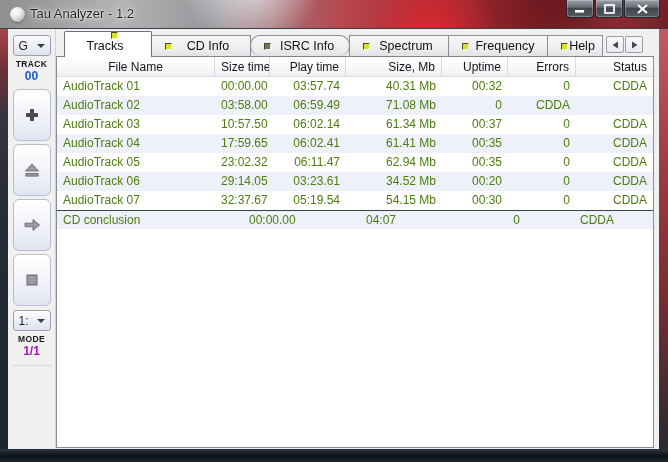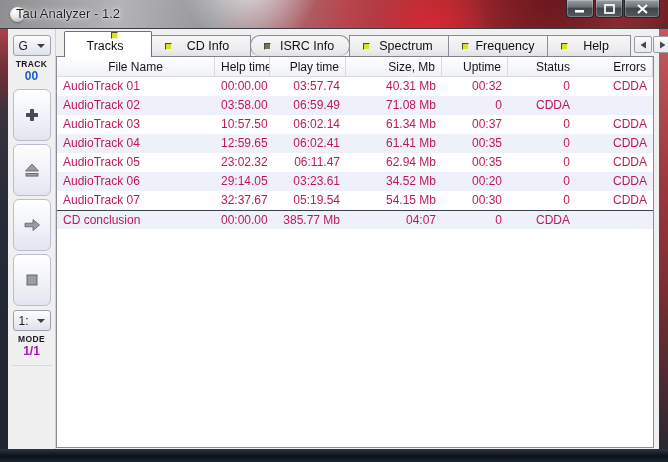--- a/index.html
+++ b/index.html
@@ -20,21 +20,21 @@
       radial-gradient(circle 100px at 250px -20px, rgba(235,235,238,.9), rgba(235,235,238,0) 70%),
       linear-gradient(100deg, #8e8e90 0%, #b4b4b6 18%, #96969a 32%, #b8444c 52%, #a52930 66%, #8c2228 80%, #973039 92%, #6f1f25 100%);
     border-bottom:1px solid #3a3f46;
   }
   .app-icon {
     position:absolute; left:10px; top:7px; width:15px; height:15px; border-radius:50%;
     background: radial-gradient(circle at 35% 30%, #ffffff 0%, #e9e9ea 40%, #b9babc 75%, #98999b 100%);
     box-shadow: 0 1px 2px rgba(0,0,0,.35);
   }
   .title-text {
-    position:absolute; left:16px; top:6px; font-size:13px; color:#1d1d1f;
+    position:absolute; left:30px; top:6px; font-size:13px; color:#1d1d1f;
     text-shadow: 0 0 6px rgba(255,255,255,.95), 0 0 2px rgba(255,255,255,.9), 0 0 1px rgba(255,255,255,.9);
     white-space:nowrap;
   }
   .win-controls { position:absolute; right:8px; top:0; display:flex; }
   .win-btn {
     height:18px; margin-left:1px; border:1px solid #23262b; border-top:none;
     border-radius:0 0 4px 4px;
     background: linear-gradient(180deg, #9ba0a6 0%, #6b7177 40%, #42474d 50%, #53595f 100%);
     box-shadow: inset 0 0 0 1px rgba(255,255,255,.25);
     display:flex; align-items:center; justify-content:center; cursor:pointer;
@@ -137,22 +137,22 @@
     border-bottom:1px solid #dcdde2;
   }
   .hcell {
     font-size:12px; color:#151519; padding:0 6px;
     text-align:right; border-right:1px solid #d9dade; overflow:hidden; white-space:nowrap; cursor:pointer;
   }
   .hcell.c0 { text-align:center; }
   .hcell.c6 { border-right:none; }
   .trow { height:19px; line-height:19px; cursor:default; }
   .trow.alt { background:#eef1f9; }
-  .trow.summary { border-top:1px solid #3c414c; background:#eef1f9; }
-  .tcell { font-size:12px; color:#be185d; padding:0 6px; text-align:right; overflow:hidden; white-space:nowrap; }
+  .trow.summary { border-top:1px solid #3c414c; background:#eef1f9;gap:28px; }
+  .tcell { font-size:12px; color:#4d7c0f; padding:0 6px; text-align:right; overflow:hidden; white-space:nowrap; }
   .tcell.c0 { text-align:left; }
 </style>
 </head>
 <body>
 
 <div class="window">
 
   <div class="titlebar">
     <span class="app-icon"></span>
     <span class="title-text">Tau Analyzer - 1.2</span>
@@ -236,21 +236,21 @@
               <span class="tab-label">ISRC Info</span>
             </div>
             <div class="tab" style="width: 100px;">
               <span class="led" style="background: rgb(215, 227, 28);"></span>
               <span class="tab-label">Spectrum</span>
             </div>
             <div class="tab" style="width: 100px;">
               <span class="led" style="background: rgb(215, 227, 28);"></span>
               <span class="tab-label">Frequency</span>
             </div>
-            <div class="tab" style="width: 84px;">
+            <div class="tab" style="width: 56px;">
               <span class="led" style="background: rgb(215, 227, 28);"></span>
               <span class="tab-label">Help</span>
             </div>
           </div>
         <div class="tab-scroll">
           <div class="scroll-btn">
             <svg width="7" height="8">
                 <polygon points="6,0.5 6,7.5 0.5,4" fill="#45464e"></polygon>
               </svg>
           </div>
@@ -258,26 +258,26 @@
             <svg width="7" height="8">
                 <polygon points="1,0.5 1,7.5 6.5,4" fill="#45464e"></polygon>
               </svg>
           </div>
         </div>
       </div>
 
       <div class="content">
         <div class="thead">
             <div class="hcell c0">File Name</div>
-            <div class="hcell c1">Help time</div>
+            <div class="hcell c1">Size time</div>
             <div class="hcell c2">Play time</div>
             <div class="hcell c3">Size, Mb</div>
             <div class="hcell c4">Uptime</div>
+            <div class="hcell c5">Errors</div>
             <div class="hcell c6">Status</div>
-            <div class="hcell c5">Errors</div>
           </div>
         <div>
             <div class="trow">
               <div class="tcell c0">AudioTrack 01</div>
               <div class="tcell c1">00:00.00</div>
               <div class="tcell c2">03:57.74</div>
               <div class="tcell c3">40.31 Mb</div>
               <div class="tcell c4">00:32</div>
               <div class="tcell c5">0</div>
               <div class="tcell c6">CDDA</div>
@@ -294,21 +294,21 @@
               <div class="tcell c0">AudioTrack 03</div>
               <div class="tcell c1">10:57.50</div>
               <div class="tcell c2">06:02.14</div>
               <div class="tcell c3">61.34 Mb</div>
               <div class="tcell c4">00:37</div>
               <div class="tcell c5">0</div>
               <div class="tcell c6">CDDA</div>
             </div>
             <div class="trow alt">
               <div class="tcell c0">AudioTrack 04</div>
-              <div class="tcell c1">12:59.65</div>
+              <div class="tcell c1">17:59.65</div>
               <div class="tcell c2">06:02.41</div>
               <div class="tcell c3">61.41 Mb</div>
               <div class="tcell c4">00:35</div>
               <div class="tcell c5">0</div>
               <div class="tcell c6">CDDA</div>
             </div>
             <div class="trow">
               <div class="tcell c0">AudioTrack 05</div>
               <div class="tcell c1">23:02.32</div>
               <div class="tcell c2">06:11.47</div>
@@ -331,21 +331,20 @@
               <div class="tcell c1">32:37.67</div>
               <div class="tcell c2">05:19.54</div>
               <div class="tcell c3">54.15 Mb</div>
               <div class="tcell c4">00:30</div>
               <div class="tcell c5">0</div>
               <div class="tcell c6">CDDA</div>
             </div>
             <div class="trow summary">
               <div class="tcell c0">CD conclusion</div>
               <div class="tcell c1">00:00.00</div>
-              <div class="tcell c3">385.77 Mb</div>
               <div class="tcell c4">04:07</div>
               <div class="tcell c5">0</div>
               <div class="tcell c6">CDDA</div>
             </div>
           </div>
       </div>
     </div>
 
   </div>
 </div>

